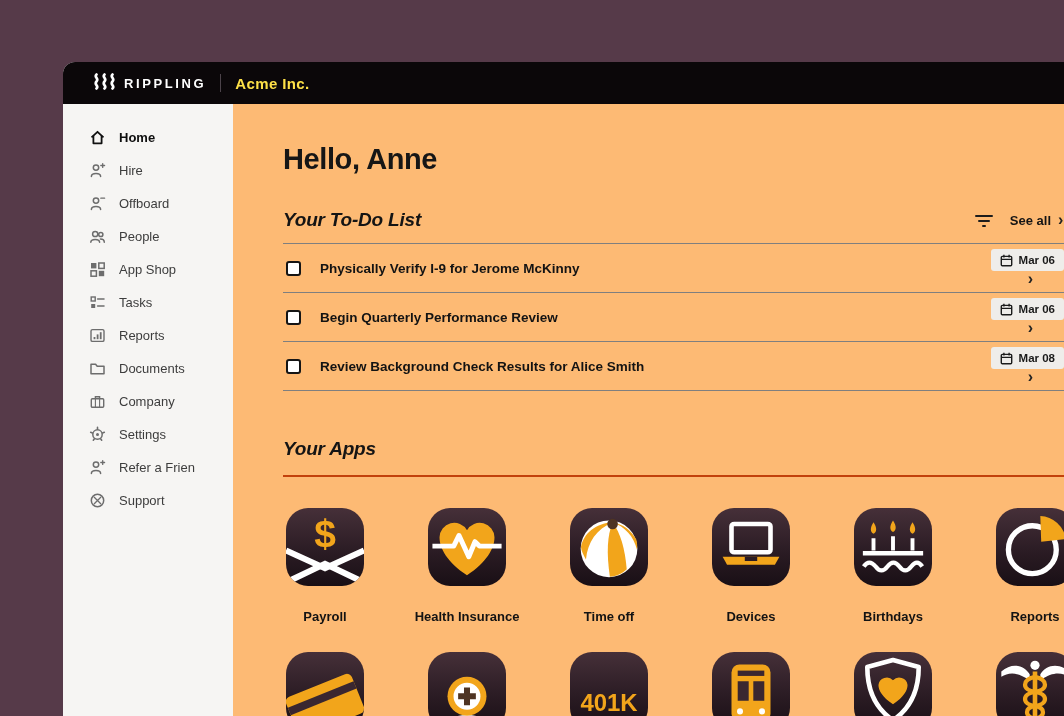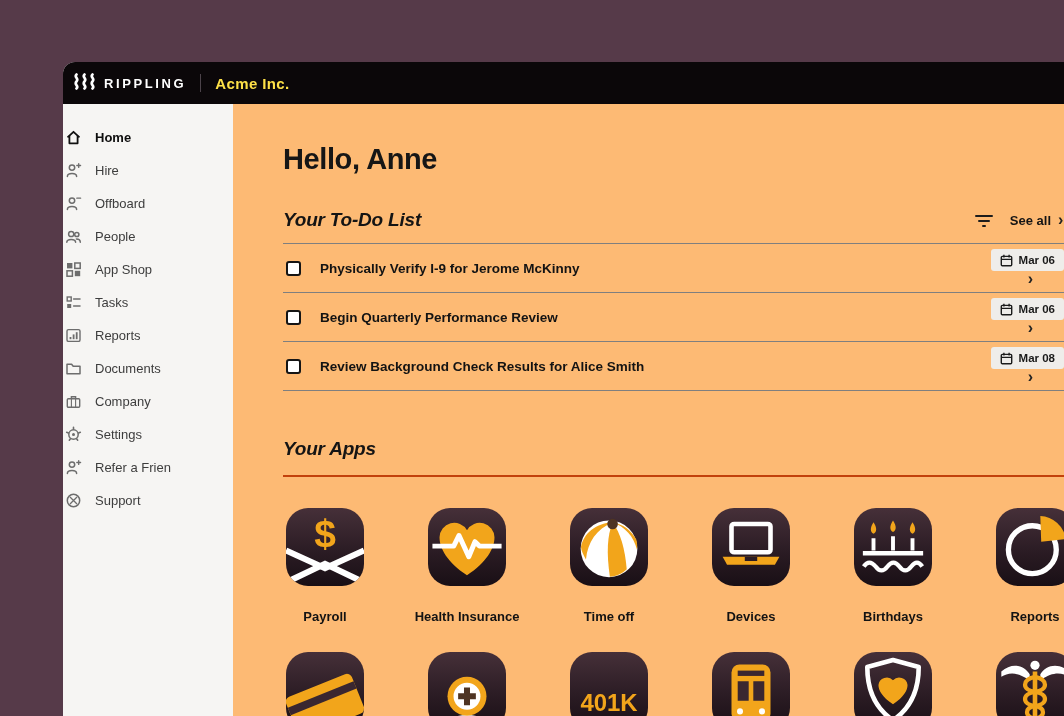--- a/index.html
+++ b/index.html
@@ -11,21 +11,21 @@
     -webkit-font-smoothing:antialiased;
   }
   .window {
     position:absolute; left:63px; top:62px; right:0; bottom:0;
     border-top-left-radius:12px; overflow:hidden;
     display:flex; flex-direction:column; background:#fff;
   }
   
   .topbar {
     height:42px; flex:0 0 42px; background:#0b0709;
-    display:flex; align-items:center; padding:0 4px 0 10px;
+    display:flex; align-items:center; padding:0 4px 0 30px;
   }
   .brandmark { display:flex; align-items:center; }
   .brand-text {
     color:#fff; font-size:13px; font-weight:700; letter-spacing:2.6px; margin-left:7px;
   }
   .topbar-divider { width:1px; height:18px; background:#4c434a; margin:0 14px; }
   .company-name { color:#fde047; font-size:15px; letter-spacing:0.4px;font-weight:bold; }
   .search-wrap { margin-left:auto; position:relative; width:270px; height:27px; }
   .search-wrap svg { position:absolute; left:8px; top:6px; }
   .search-input {
@@ -34,21 +34,21 @@
     font-family:"Liberation Sans", sans-serif; outline:none;
   }
   .search-input::placeholder { color:#b5a8b0; opacity:1; }
   
   .body-row { flex:1; display:flex; min-height:0; }
   .sidebar {
     flex:0 0 170px; background:#f6f5f3; padding-top:17px;
   }
   .side-item {
     height:33px; display:flex; align-items:center; gap:13px;
-    padding-left:2px; font-size:13px; color:#3d3d3d; cursor:pointer;
+    padding-left:26px; font-size:13px; color:#3d3d3d; cursor:pointer;
   }
   .side-item .ic { width:17px; height:17px; flex:0 0 17px; display:flex; align-items:center; justify-content:center; }
   .side-item.active { font-weight:700; color:#0e0e0e; }
   .main { flex:1; background:#fdba74; padding-left:50px; position:relative; overflow:hidden; }
   .greeting {
     margin-top:39px; font-size:29px; font-weight:700; color:#161616; letter-spacing:-0.4px;
   }
   
   .section-head { display:flex; align-items:center; }
   .todo-head { margin-top:33px; padding-bottom:12px; }

